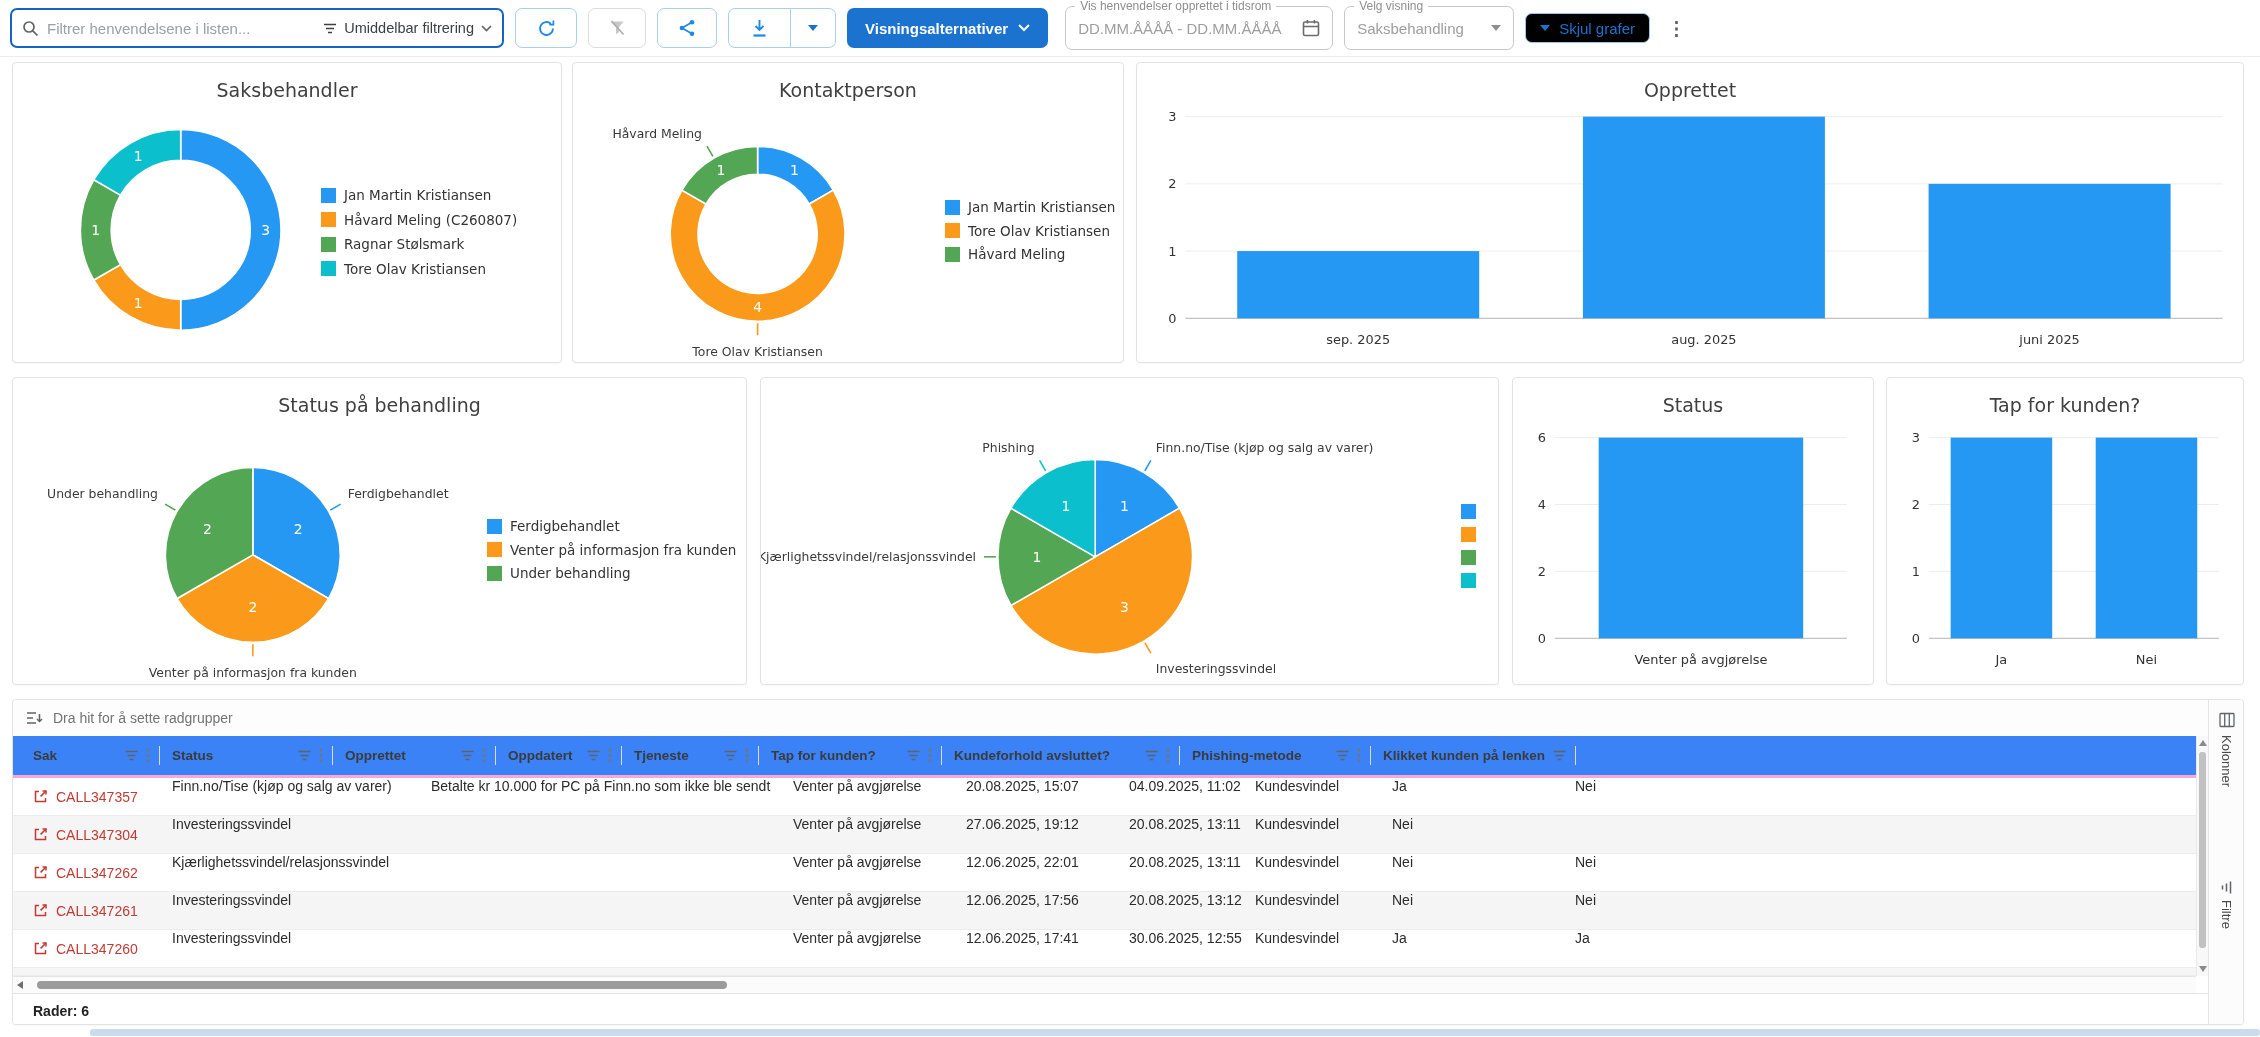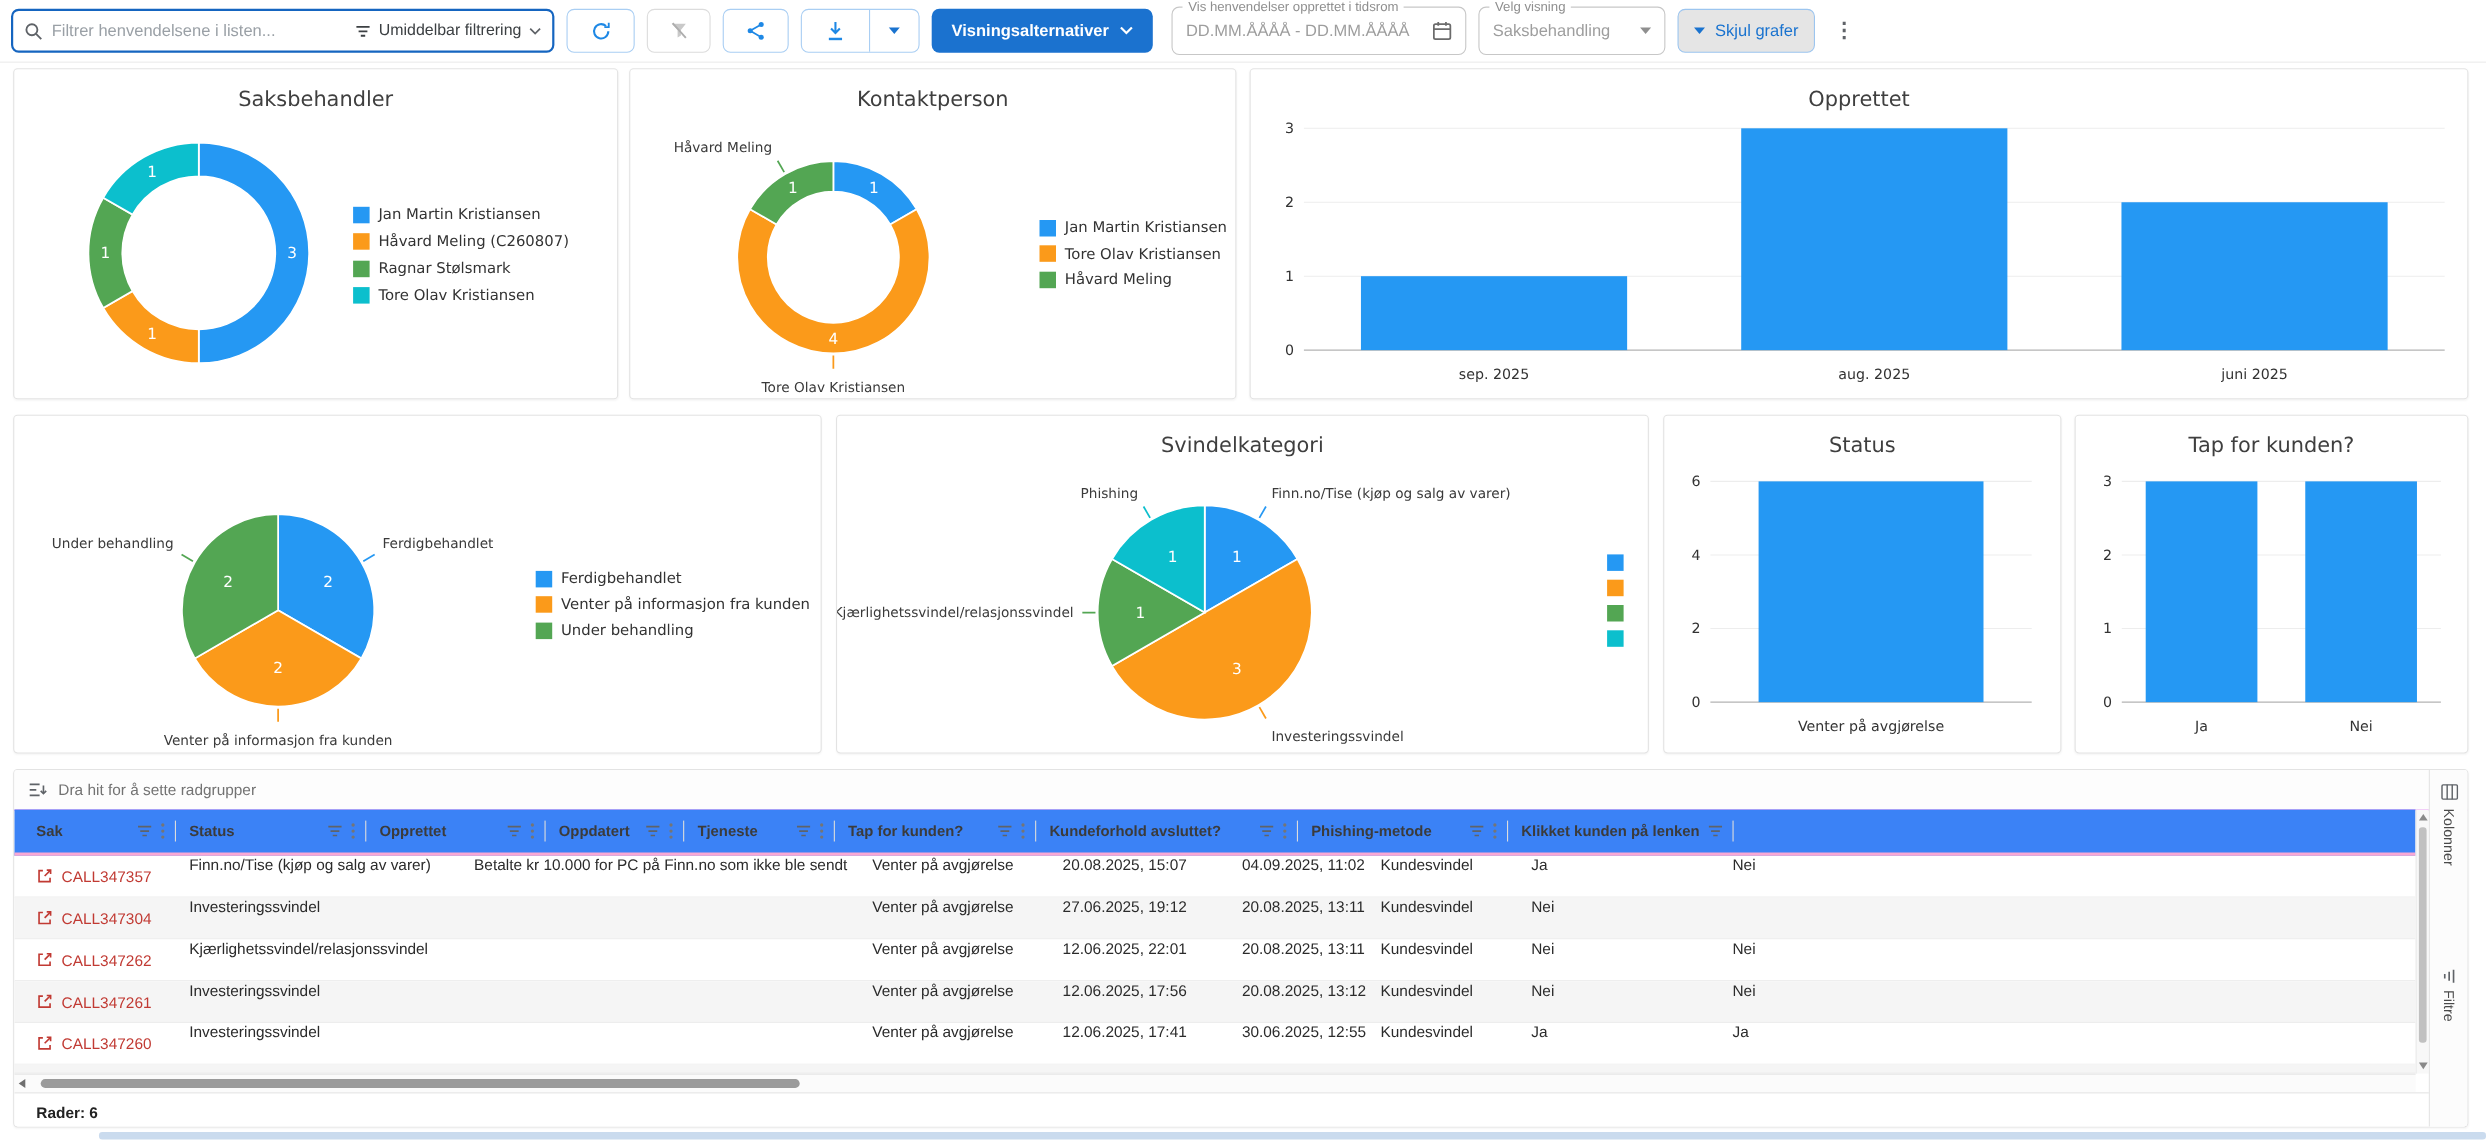--- a/index.html
+++ b/index.html
@@ -16,21 +16,21 @@
   .split .seg1{flex:1;display:flex;align-items:center;justify-content:center;height:100%;}
   .split .seg2{width:44px;display:flex;align-items:center;justify-content:center;height:100%;border-left:1px solid #a9cef3;}
   .primary-btn{height:40px;padding:0 18px;background:#1b72cf;border:none;border-radius:7px;color:#fff;font-size:15px;font-weight:600;display:flex;align-items:center;gap:10px;cursor:pointer;}
   .fset{position:relative;height:44px;border:1px solid #c7c7c7;border-radius:7px;display:flex;align-items:center;gap:10px;padding:0 12px;box-sizing:border-box;background:#fff;}
   .flabel{position:absolute;top:-8px;left:9px;background:#fff;padding:0 5px;font-size:12px;color:#8f8f8f;white-space:nowrap;}
   .fph{color:#9e9e9e;font-size:15px;white-space:nowrap;}
   .date-fset{width:268px;}
   .select-fset{width:170px;justify-content:space-between;}
   .tri-down{width:0;height:0;border-left:5px solid transparent;border-right:5px solid transparent;border-top:6px solid #8f8f8f;}
   .tri-down.blue{border-top-color:#1a73cf;}
-  .ghost-btn{height:40px;padding:0 14px;border:1px solid #9cc5ef;border-radius:7px;background:#e5e5e5;color:#1a73cf;font-size:15px;display:flex;align-items:center;gap:9px;cursor:pointer;}
+  .ghost-btn{height:30px;padding:0 14px;border:1px solid #9cc5ef;border-radius:7px;background:#000000;color:#1a73cf;font-size:15px;display:flex;align-items:center;gap:9px;cursor:pointer;}
   .kebab{color:#5f6368;font-size:19px;letter-spacing:0;line-height:1;padding:0 6px;cursor:pointer;font-weight:bold;}
 
   
   .card{position:absolute;background:#fff;border:1px solid #e3e3e3;border-radius:4px;box-shadow:0 1px 2px rgba(0,0,0,.04);box-sizing:border-box;}
   .chart-title{position:absolute;top:16px;left:0;right:0;text-align:center;font-family:"DejaVu Sans",sans-serif;font-size:19px;color:#3f3f3f;}
   .chart-svg{position:absolute;left:0;top:0;width:100%;height:100%;}
   .legend-item{position:absolute;display:flex;align-items:center;gap:8px;font-family:"DejaVu Sans",sans-serif;font-size:13.5px;color:#333;white-space:nowrap;}
   .legend-item .sw{width:15px;height:15px;flex:none;}
 
   
@@ -240,20 +240,21 @@
         <rect x="98.2" y="189.33333333333334" width="243.6" height="67.66666666666666" fill="#2598f3"></rect>
         <text x="220" y="283" text-anchor="middle" fill="#333" style="font:13px &quot;DejaVu Sans&quot;,sans-serif">sep. 2025</text>
         <rect x="446.2" y="54" width="243.6" height="203" fill="#2598f3"></rect>
         <text x="568" y="283" text-anchor="middle" fill="#333" style="font:13px &quot;DejaVu Sans&quot;,sans-serif">aug. 2025</text>
         <rect x="794.2" y="121.66666666666669" width="243.6" height="135.33333333333331" fill="#2598f3"></rect>
         <text x="916" y="283" text-anchor="middle" fill="#333" style="font:13px &quot;DejaVu Sans&quot;,sans-serif">juni 2025</text>
       </svg>
   </div>
 
   <div class="card chart-card" style="left:12px;top:377px;width:735px;height:308px">
+    <div class="chart-title">Status på behandling</div>
     <svg class="chart-svg" viewBox="0 0 735 308">
         <path d="M240 178L240 90A88 88 0 0 1 316.21023553303064 221.99999999999997Z" fill="#2598f3" stroke="#fff" stroke-width="1.6"></path>
         <text x="285.72614131981834" y="156.6" text-anchor="middle" fill="#fff" style="font:14px &quot;DejaVu Sans&quot;,sans-serif">2</text>
         <line x1="317.9422863405995" y1="133" x2="328.33459118601274" y2="126.99999999999999" stroke="#2598f3" stroke-width="1.6"></line>
         <text x="335.5307436087194" y="120.99999999999999" text-anchor="start" fill="#3a3a3a" style="font:12.5px &quot;DejaVu Sans&quot;,sans-serif">Ferdigbehandlet</text>
         <path d="M240 178L316.21023553303064 221.99999999999997A88 88 0 0 1 163.78976446696942 222.00000000000006Z" fill="#fb9a1a" stroke="#fff" stroke-width="1.6"></path>
         <text x="240" y="235.8" text-anchor="middle" fill="#fff" style="font:14px &quot;DejaVu Sans&quot;,sans-serif">2</text>
         <line x1="240" y1="268" x2="240" y2="280" stroke="#fb9a1a" stroke-width="1.6"></line>
         <text x="240" y="301" text-anchor="middle" fill="#3a3a3a" style="font:12.5px &quot;DejaVu Sans&quot;,sans-serif">Venter på informasjon fra kunden</text>
         <path d="M240 178L163.78976446696942 222.00000000000006A88 88 0 0 1 239.99999999999997 90Z" fill="#53a653" stroke="#fff" stroke-width="1.6"></path>
@@ -269,21 +270,20 @@
         <span class="sw" style="background: rgb(251, 154, 26);"></span>
         <span>Venter på informasjon fra kunden</span>
       </div>
       <div class="legend-item" style="left: 474px; top: 187px;">
         <span class="sw" style="background: rgb(83, 166, 83);"></span>
         <span>Under behandling</span>
       </div>
     </div>
 
   <div class="card chart-card" style="left:760px;top:377px;width:739px;height:308px">
-    <div class="chart-title">Svindelkategori</div>
     <svg class="chart-svg" viewBox="0 0 739 308">
         <path d="M335 180L335 82A98 98 0 0 1 419.87048957087495 131Z" fill="#2598f3" stroke="#fff" stroke-width="1.6"></path>
         <text x="364.4" y="134.077706257475" text-anchor="middle" fill="#fff" style="font:14px &quot;DejaVu Sans&quot;,sans-serif">1</text>
         <line x1="385" y1="93.39745962155612" x2="391" y2="83.00515477614286" stroke="#2598f3" stroke-width="1.6"></line>
         <text x="396" y="74.80900235343623" text-anchor="start" fill="#3a3a3a" style="font:12.5px &quot;DejaVu Sans&quot;,sans-serif">Finn.no/Tise (kjøp og salg av varer)</text>
         <path d="M335 180L419.87048957087495 131A98 98 0 0 1 250.12951042912505 229.00000000000006Z" fill="#fb9a1a" stroke="#fff" stroke-width="1.6"></path>
         <text x="364.40000000000003" y="235.92229374252497" text-anchor="middle" fill="#fff" style="font:14px &quot;DejaVu Sans&quot;,sans-serif">3</text>
         <line x1="385.00000000000006" y1="266.60254037844385" x2="391.00000000000006" y2="276.9948452238571" stroke="#fb9a1a" stroke-width="1.6"></line>
         <text x="396.00000000000006" y="297.19099764656374" text-anchor="start" fill="#3a3a3a" style="font:12.5px &quot;DejaVu Sans&quot;,sans-serif">Investeringssvindel</text>
         <path d="M335 180L250.12951042912505 229.00000000000006A98 98 0 0 1 250.129510429125 131.00000000000006Z" fill="#53a653" stroke="#fff" stroke-width="1.6"></path>

